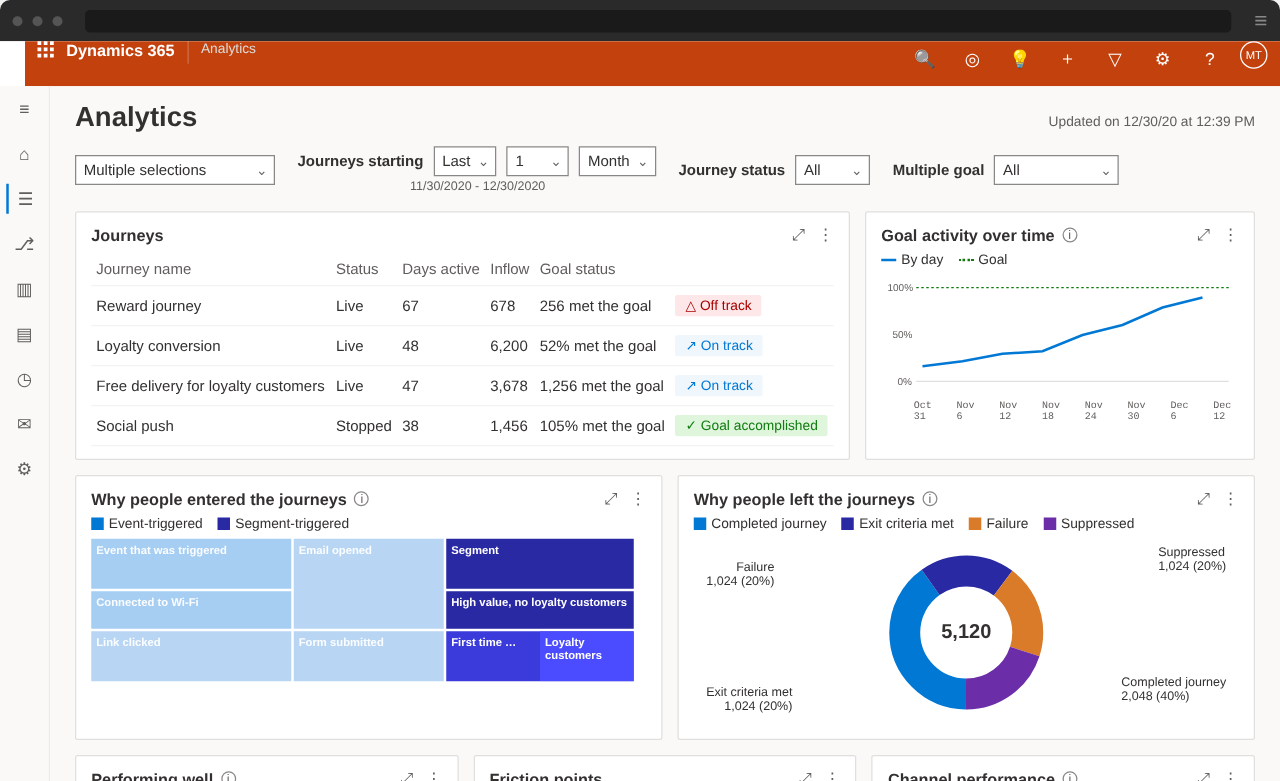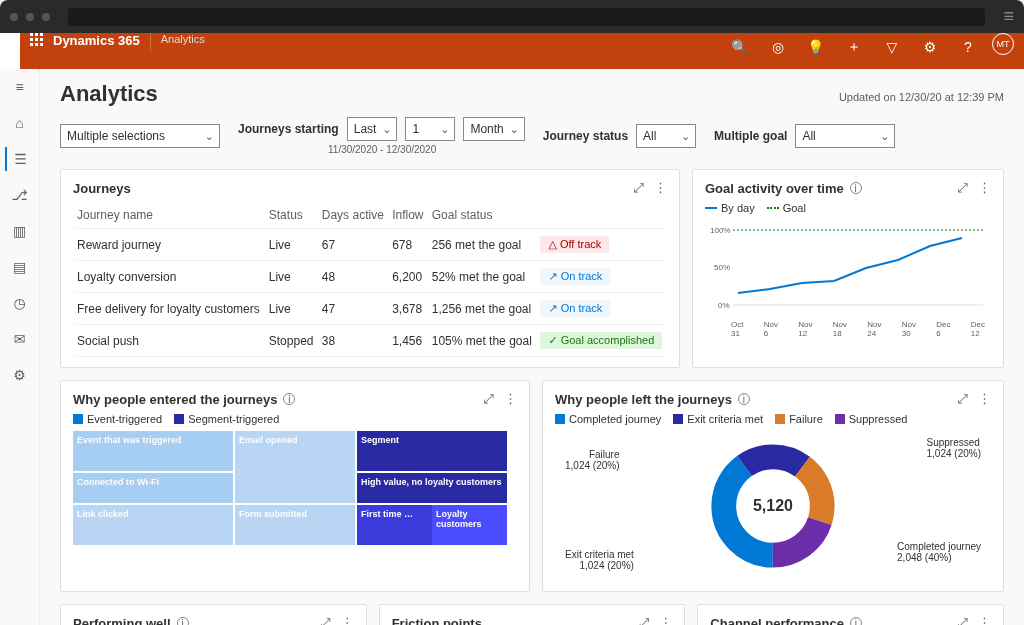--- a/index.html
+++ b/index.html
@@ -218,21 +218,21 @@
           </div>
           <div class="chart-goal">
             <svg viewBox="0 0 280 100" width="100%" height="100">
               <line x1="25" y1="10" x2="275" y2="10" stroke="#107c10" stroke-width="1" stroke-dasharray="2,2"></line>
               <line x1="25" y1="85" x2="275" y2="85" stroke="#e1dfdd"></line>
               <polyline points="30,73 62,69 94,63 126,61 158,48 190,40 222,26 254,18" fill="none" stroke="#0078d4" stroke-width="2"></polyline>
               <text x="2" y="13" font-size="8" fill="#605e5c">100%</text>
               <text x="6" y="50" font-size="8" fill="#605e5c">50%</text>
               <text x="10" y="88" font-size="8" fill="#605e5c">0%</text>
             </svg>
-            <div style="display:flex;justify-content:space-between;font-size:8px;color:#605e5c;padding:0 6px 0 26px;">
+            <div style="display:flex;justify-content:space-between;font-size:8px;color:#605e5c;padding:0 6px 0 26px;font-family:Liberation Mono, monospace;">
               <span>Oct<br>31</span>
                 <span>Nov<br>6</span>
                 <span>Nov<br>12</span>
                 <span>Nov<br>18</span>
                 <span>Nov<br>24</span>
                 <span>Nov<br>30</span>
                 <span>Dec<br>6</span>
                 <span>Dec<br>12</span>
             </div>
           </div>

